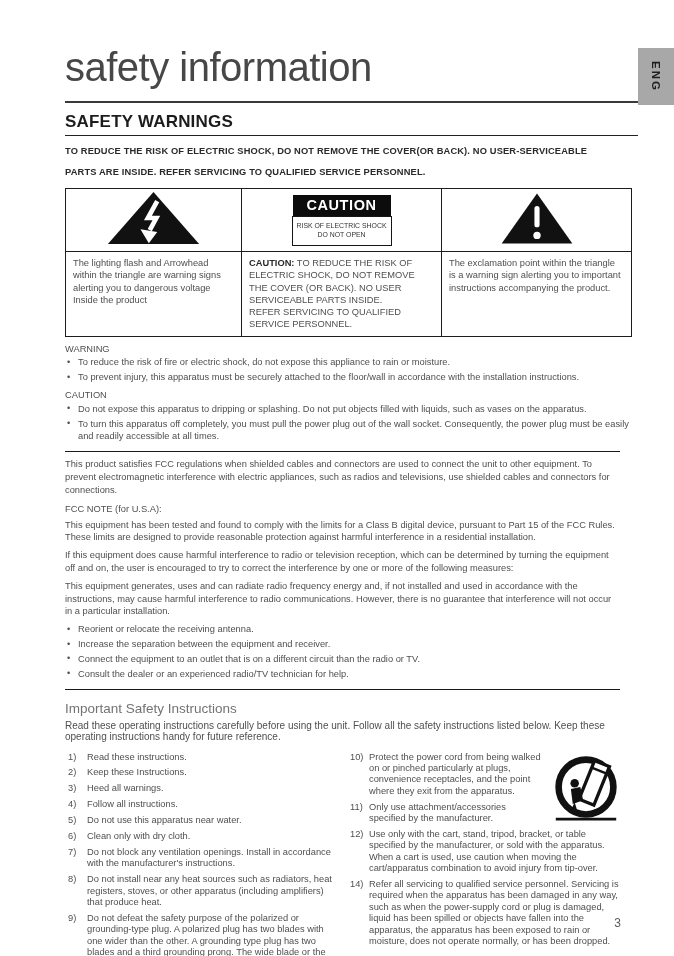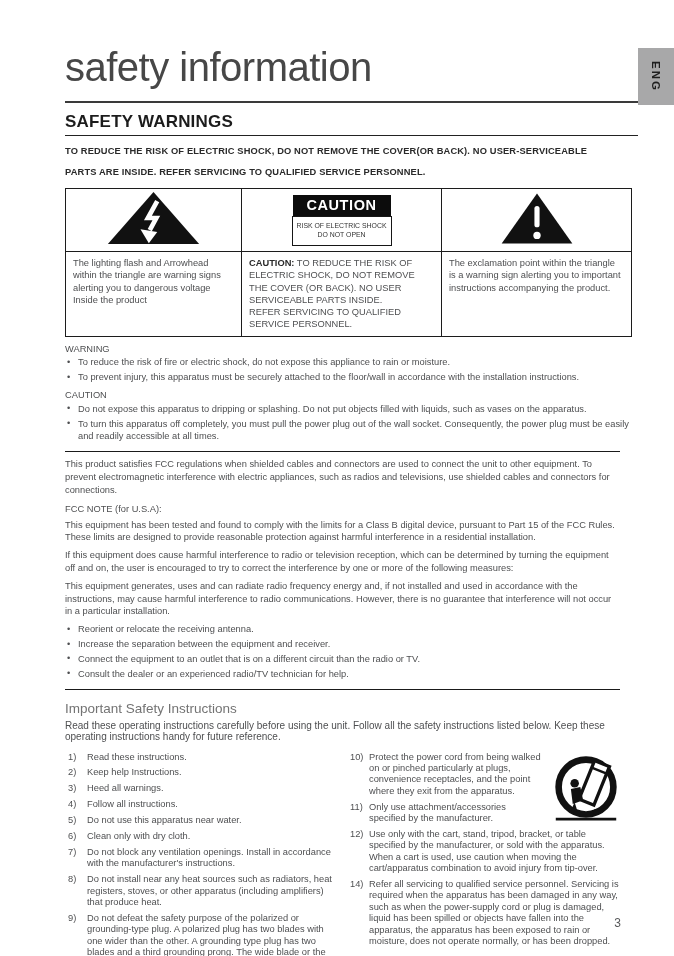--- a/index.html
+++ b/index.html
@@ -131,21 +131,21 @@
 
 
     <hr class="rule">
 
     <div class="isi-head">Important Safety Instructions</div>
     <div class="isi-intro">Read these operating instructions carefully before using the unit. Follow all the safety instructions listed below. Keep these operating instructions handy for future reference.</div>
 
     <div class="cols">
       <div class="col left">
         <div class="li"><span class="num">1)</span><span>Read these instructions.</span></div>
-        <div class="li"><span class="num">2)</span><span>Keep help Instructions.</span></div>
+        <div class="li"><span class="num">2)</span><span>Keep these Instructions.</span></div>
         <div class="li"><span class="num">3)</span><span>Heed all warnings.</span></div>
         <div class="li"><span class="num">4)</span><span>Follow all instructions.</span></div>
         <div class="li"><span class="num">5)</span><span>Do not use this apparatus near water.</span></div>
         <div class="li"><span class="num">6)</span><span>Clean only with dry cloth.</span></div>
         <div class="li"><span class="num">7)</span><span>Do not block any ventilation openings. Install in accordance with the manufacturer's instructions.</span></div>
         <div class="li"><span class="num">8)</span><span>Do not install near any heat sources such as radiators, heat registers, stoves, or other apparatus (including amplifiers) that produce heat.</span></div>
         <div class="li"><span class="num">9)</span><span>Do not defeat the safety purpose of the polarized or grounding-type plug. A polarized plug has two blades with one wider than the other. A grounding type plug has two blades and a third grounding prong. The wide blade or the third prong are provided for your safety. If the provided plug does not fit into your outlet, consult an electrician for replacement of the obsolete outlet.</span></div>
       </div>
       <div class="col">
         <svg class="cart" viewBox="0 0 72 76">

